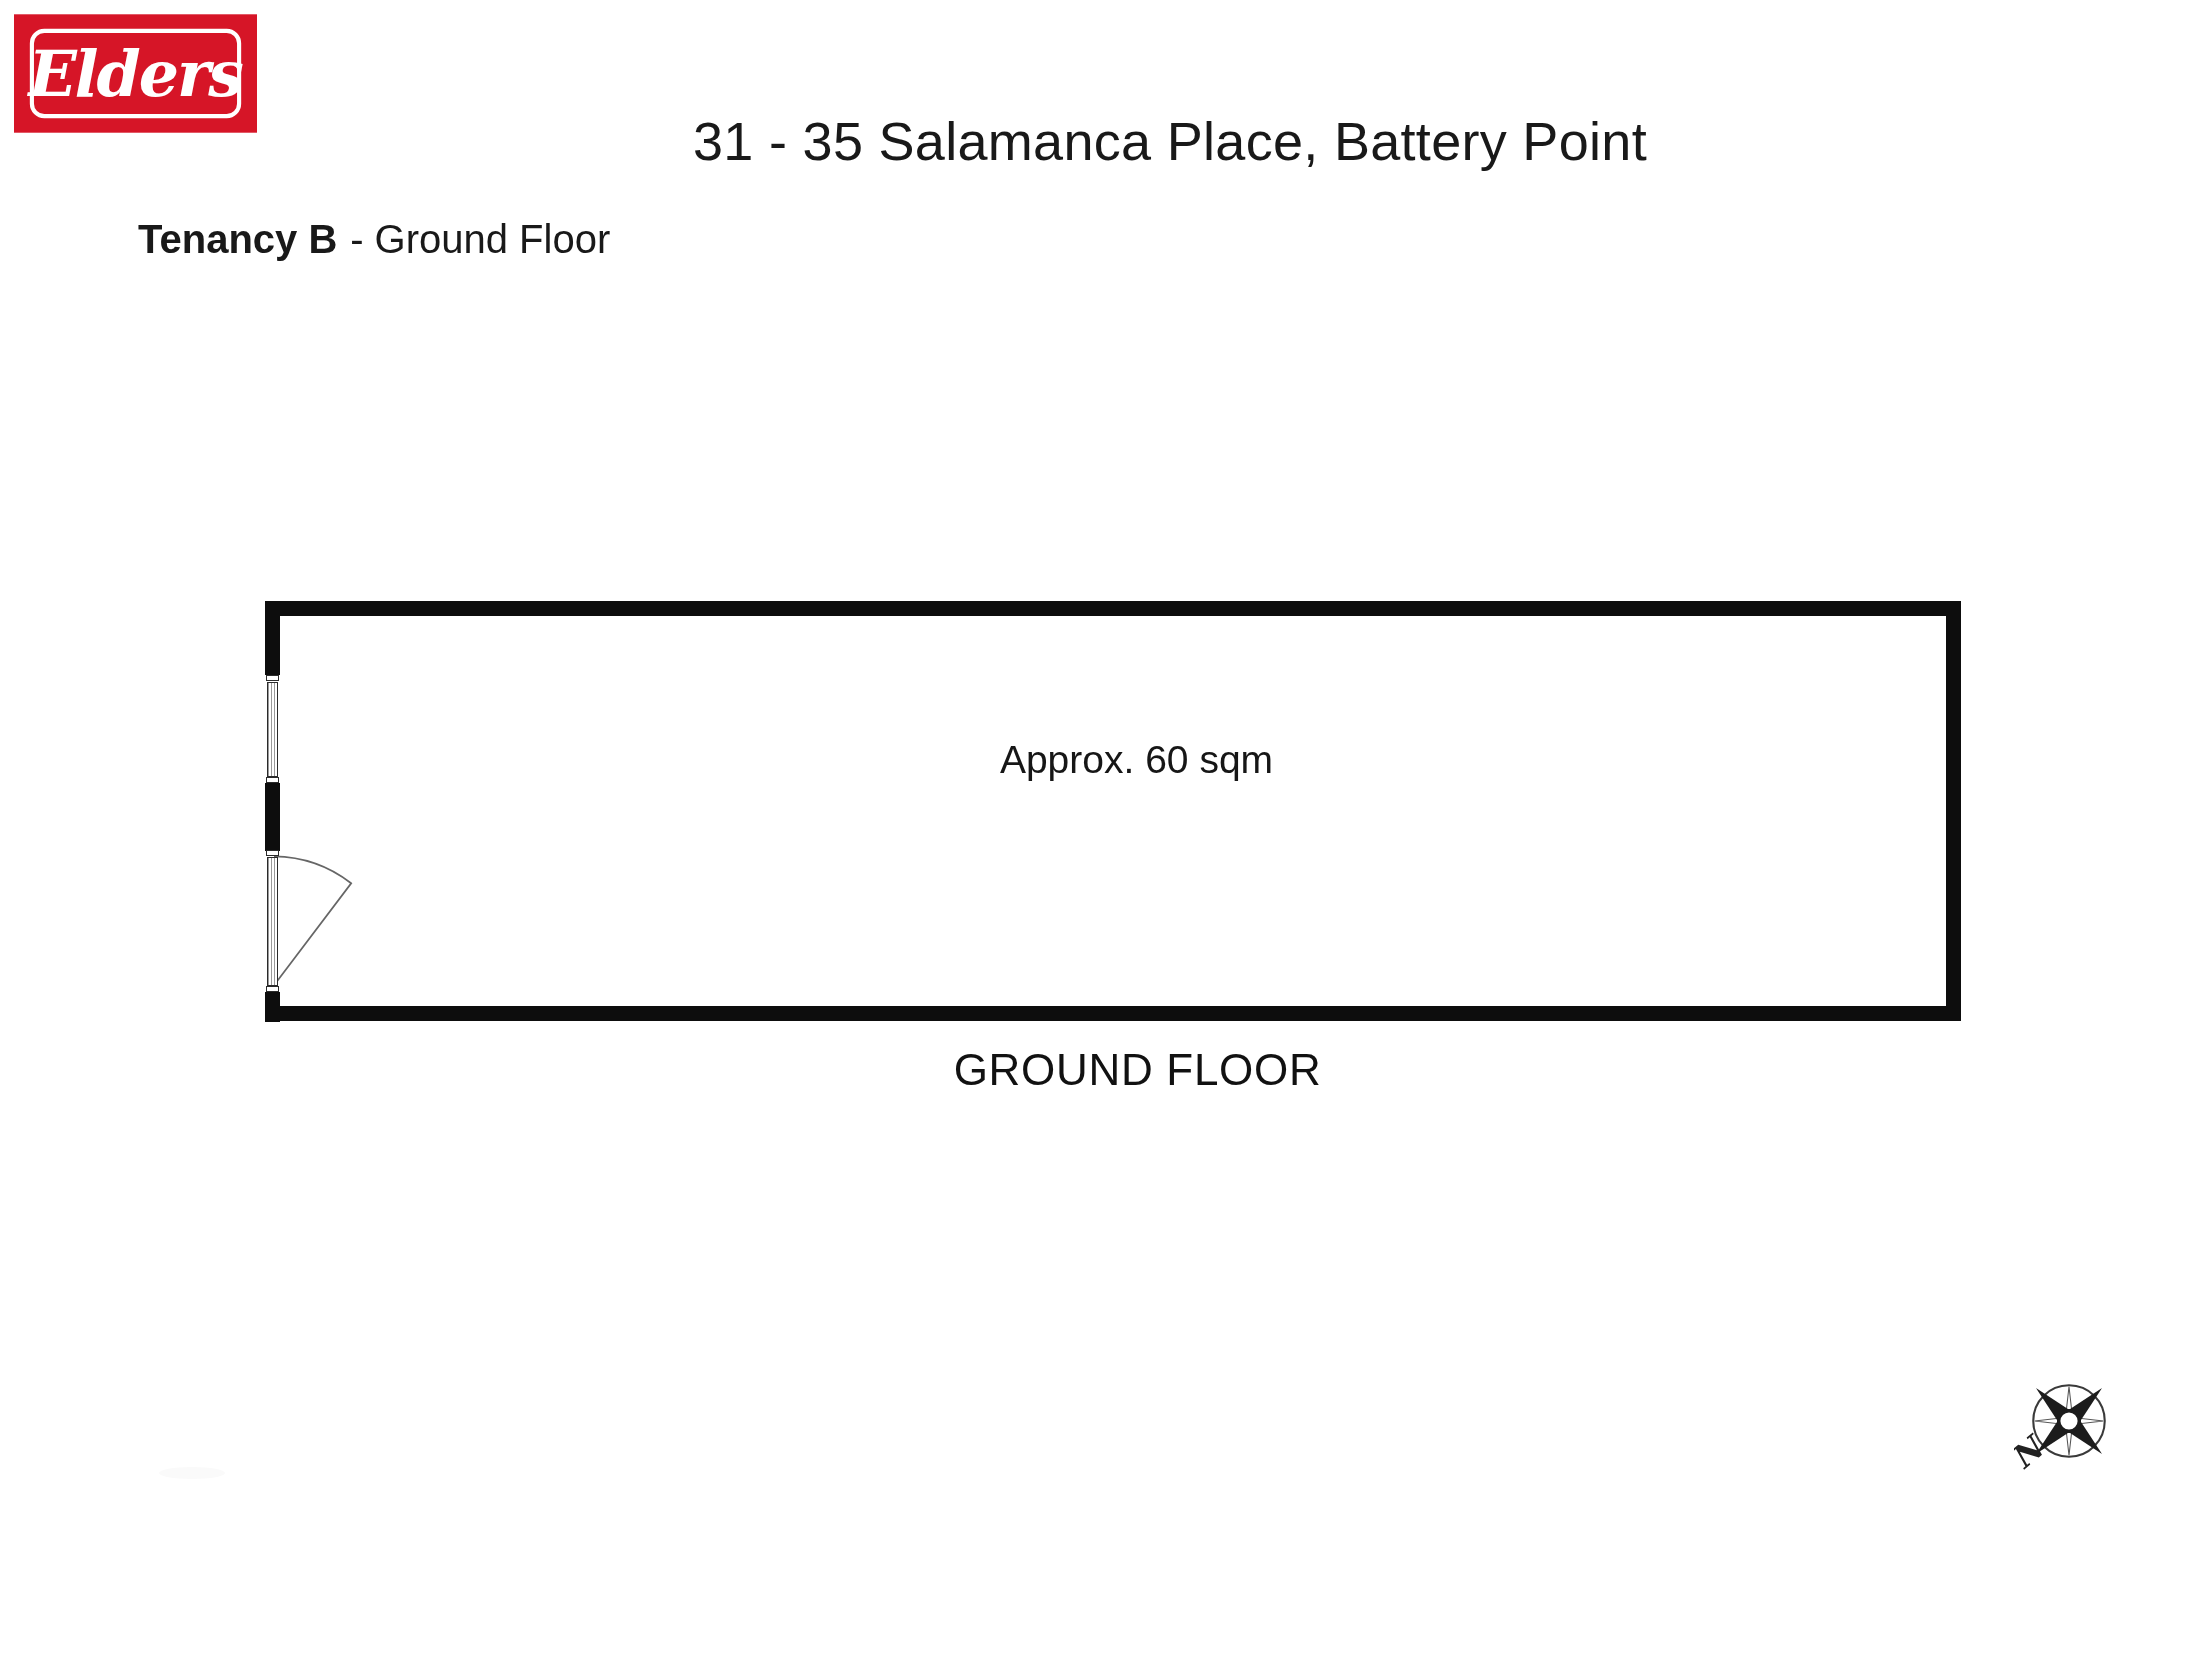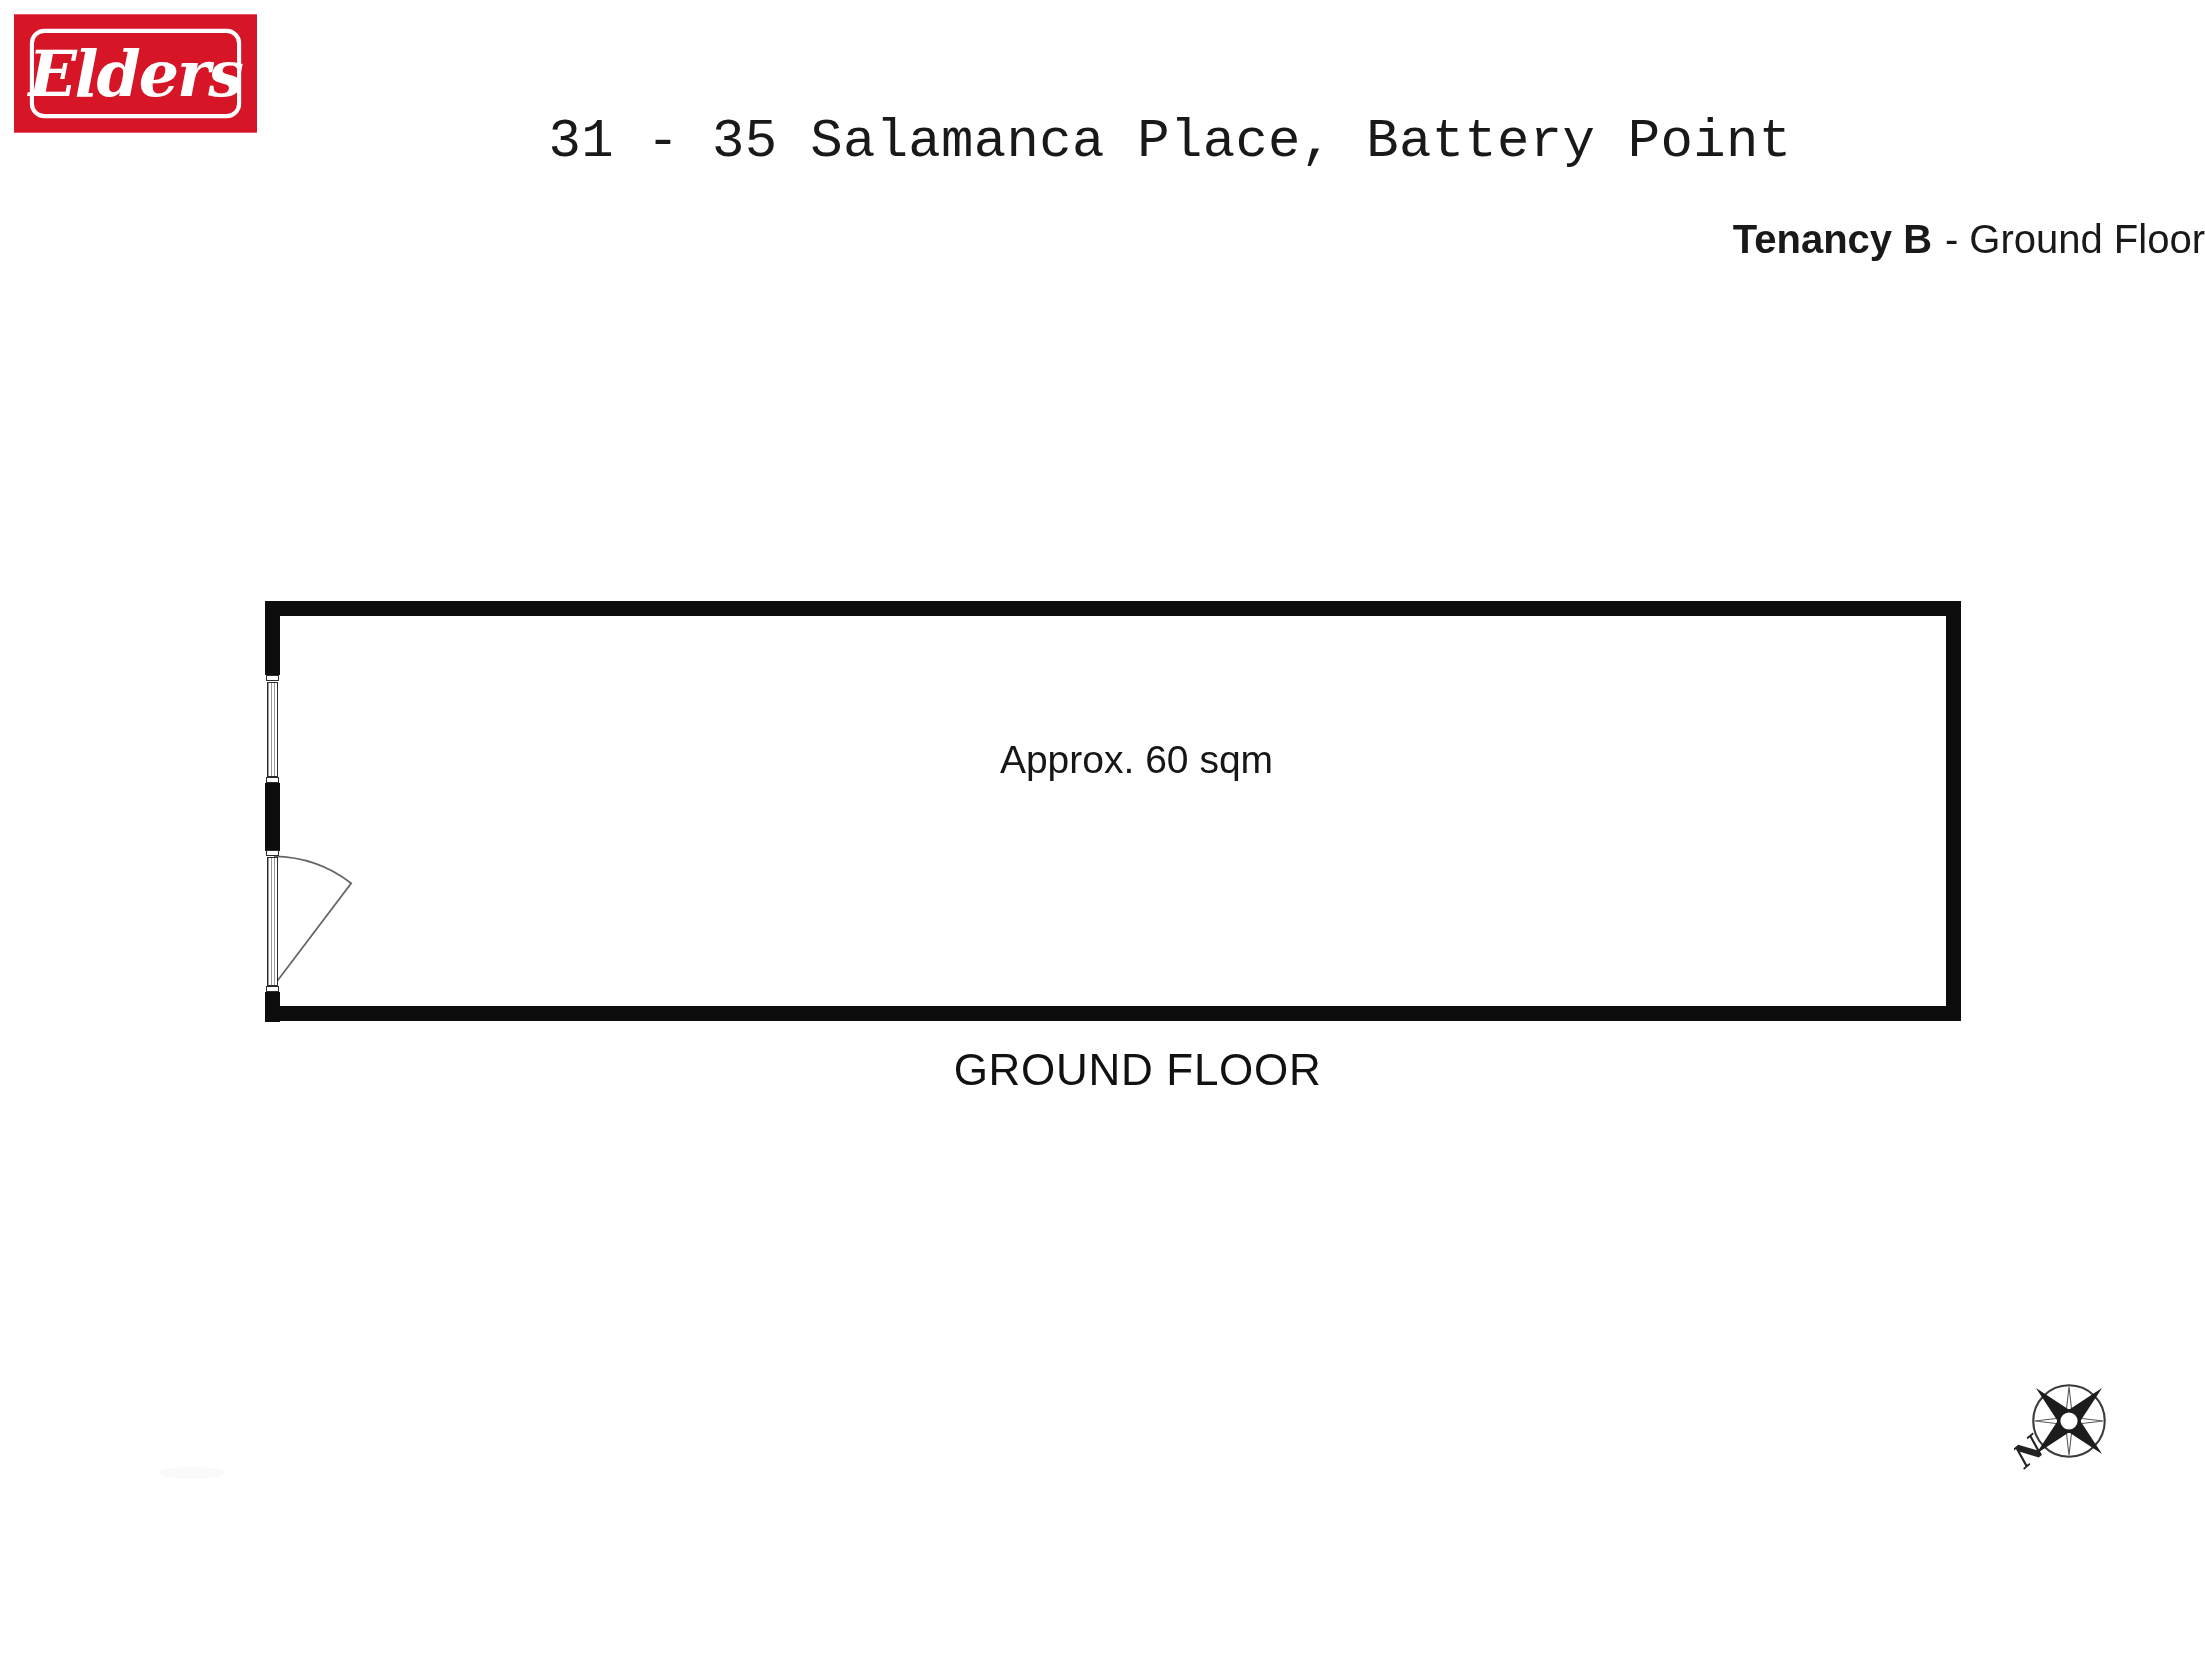--- a/index.html
+++ b/index.html
@@ -9,25 +9,24 @@
   }
 
   
   .logo { position:absolute; left:13.8px; top:13.8px; width:243px; height:119px; }
 
   
   .title {
     position:absolute; left:134px; top:107px; width:2072px;
     text-align:center; font-size:54px; line-height:69px; color:#191919;
     letter-spacing:0.3px;
-    font-family:Liberation Mono, monospace;
   }
   .subtitle {
     position:absolute; left:138px; top:215px; width:2067px;
-    text-align:right; font-size:40px; line-height:48px; color:#191919;
+    text-align:left; font-size:40px; line-height:48px; color:#191919;
   }
   .subtitle .b { font-weight:700; }
   .subtitle .r { font-weight:400; margin-left:0.32em; }
 
   
   .plan { position:absolute; left:265px; top:601px; width:1696px; height:420px; }
   .wall { position:absolute; background:#0d0d0d; }
   .wall-top    { left:0; top:0; width:1696px; height:15px; }
   .wall-right  { left:1681px; top:0; width:15px; height:420px; }
   .wall-bottom { left:0; top:405px; width:1696px; height:15px; }

